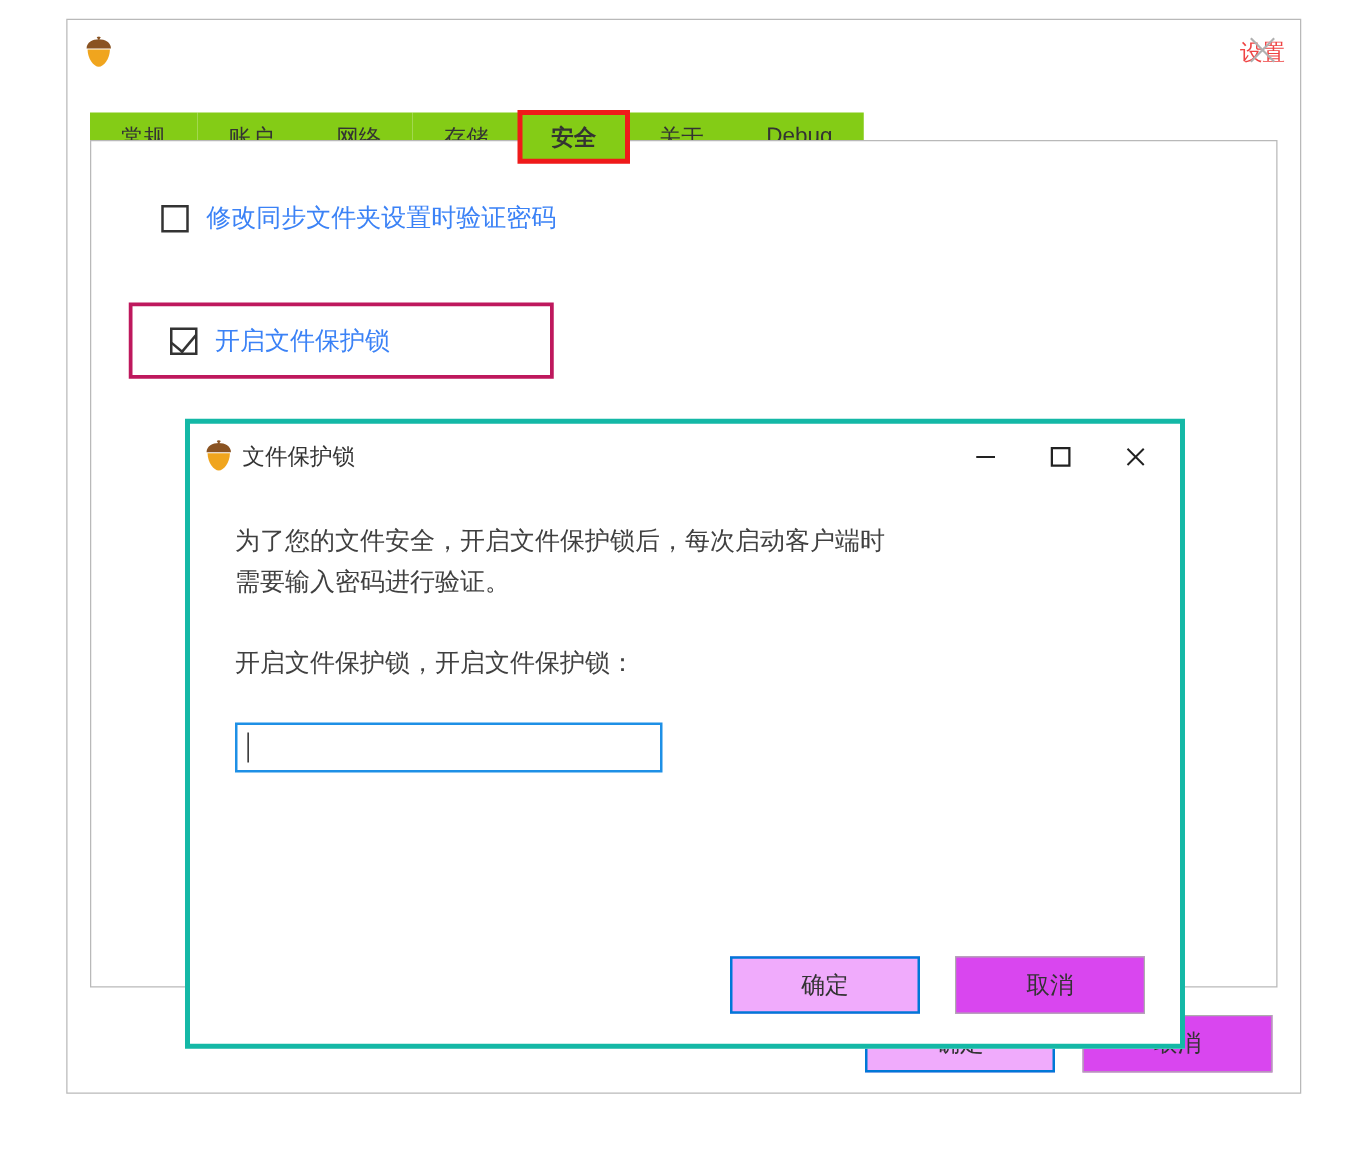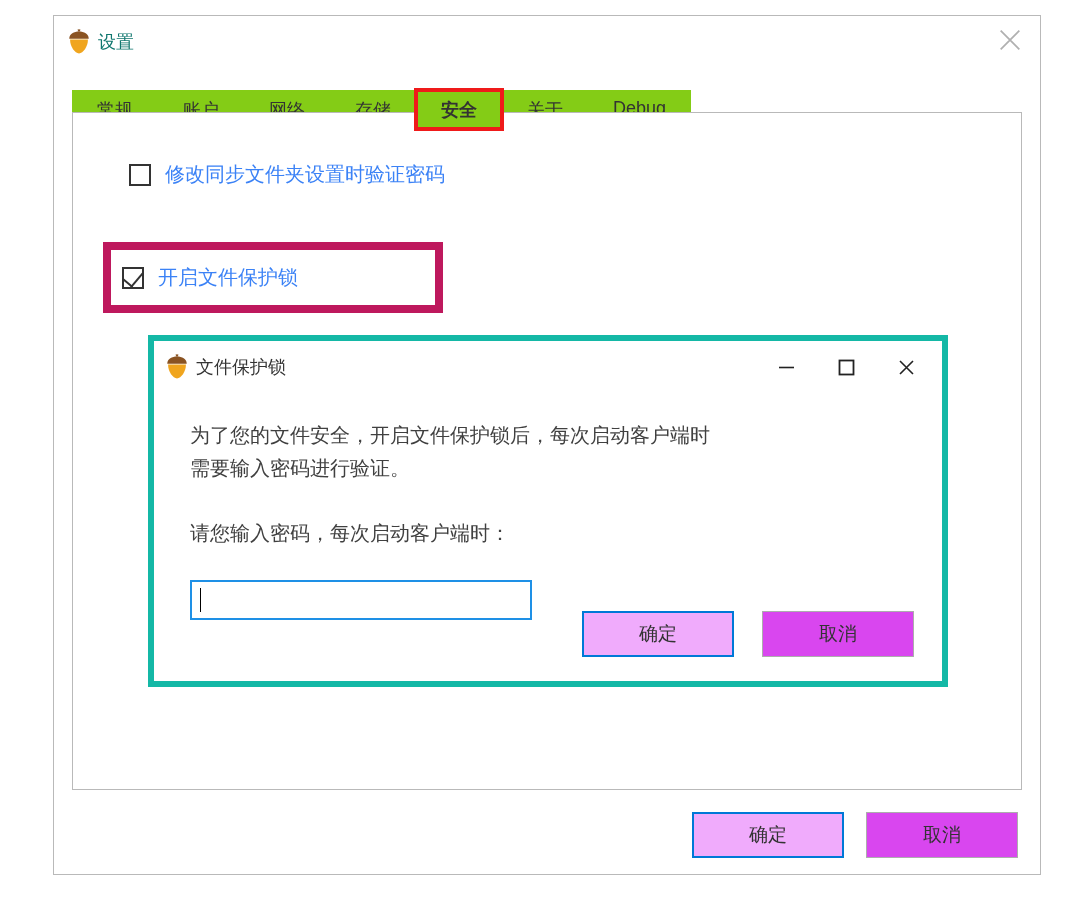--- a/index.html
+++ b/index.html
@@ -23,22 +23,23 @@
     width: 988px;
     height: 860px;
     background: #fff;
     border: 1px solid #b9b9b9;
   }
   .titlebar {
     height: 52px;
     display: flex;
     align-items: center;
     padding: 0 12px;
-    color: #0f766e;
-    position: relative;
+    color: #ef4444;
+    position: relative;
+    justify-content: space-between;
   }
   .titlebar .title-text { margin-left: 6px; font-size: 18px; }
   .titlebar .close {
     position: absolute;
     right: 16px;
     top: 10px;
     width: 28px; height: 28px;
     color: #b0b0b0;
     cursor: default;
   }
@@ -109,22 +110,22 @@
   .check-row .checkbox.checked::after {
     content: "";
     position: absolute;
     left: 3px; top: -1px;
     width: 10px; height: 16px;
     border-right: 2.5px solid #333;
     border-bottom: 2.5px solid #333;
     transform: rotate(40deg);
   }
   .check-row.redbox {
-    border: 8px solid #be185d;
-    padding: 14px 11px;
+    border: 3px solid #be185d;
+    padding: 14px 30px;
     margin-left: -26px;
     width: 340px;
   }
 
   
   .settings-footer {
     position: absolute;
     right: 22px;
     bottom: 16px;
     display: flex;
@@ -146,23 +147,23 @@
     border: 2px solid #0078d7;
     background: #f0abfc;
   }
 
   
   .dialog {
     position: absolute;
     left: 148px;
     top: 335px;
     width: 800px;
-    height: 352px;
+    height: 504px;
     background: #fff;
-    border: 6px solid #14b8a6;
+    border: 4px solid #14b8a6;
     box-shadow: 0 0 0 0;
   }
   .dialog .dlg-titlebar {
     height: 52px;
     display: flex;
     align-items: center;
     padding: 0 10px;
     color: #333;
     position: relative;
   }
@@ -290,21 +291,21 @@
           <svg viewBox="0 0 17 17">
               <path d="M2 2 L15 15 M15 2 L2 15" stroke="#222" stroke-width="1.6"></path>
             </svg>
         </div>
       </div>
     </div>
 
     <div class="dlg-body">
       <div>为了您的文件安全，开启文件保护锁后，每次启动客户端时</div>
       <div>需要输入密码进行验证。</div>
-      <div class="para2">请您输入密码，每次启动客户端时：</div>
+      <div class="para2">开启文件保护锁，开启文件保护锁：</div>
       <div class="pw-input">
         <span class="caret"></span>
       </div>
     </div>
 
     <div class="dlg-footer">
       <div class="btn primary-outline">确定</div>
       <div class="btn">取消</div>
     </div>
   </div>

